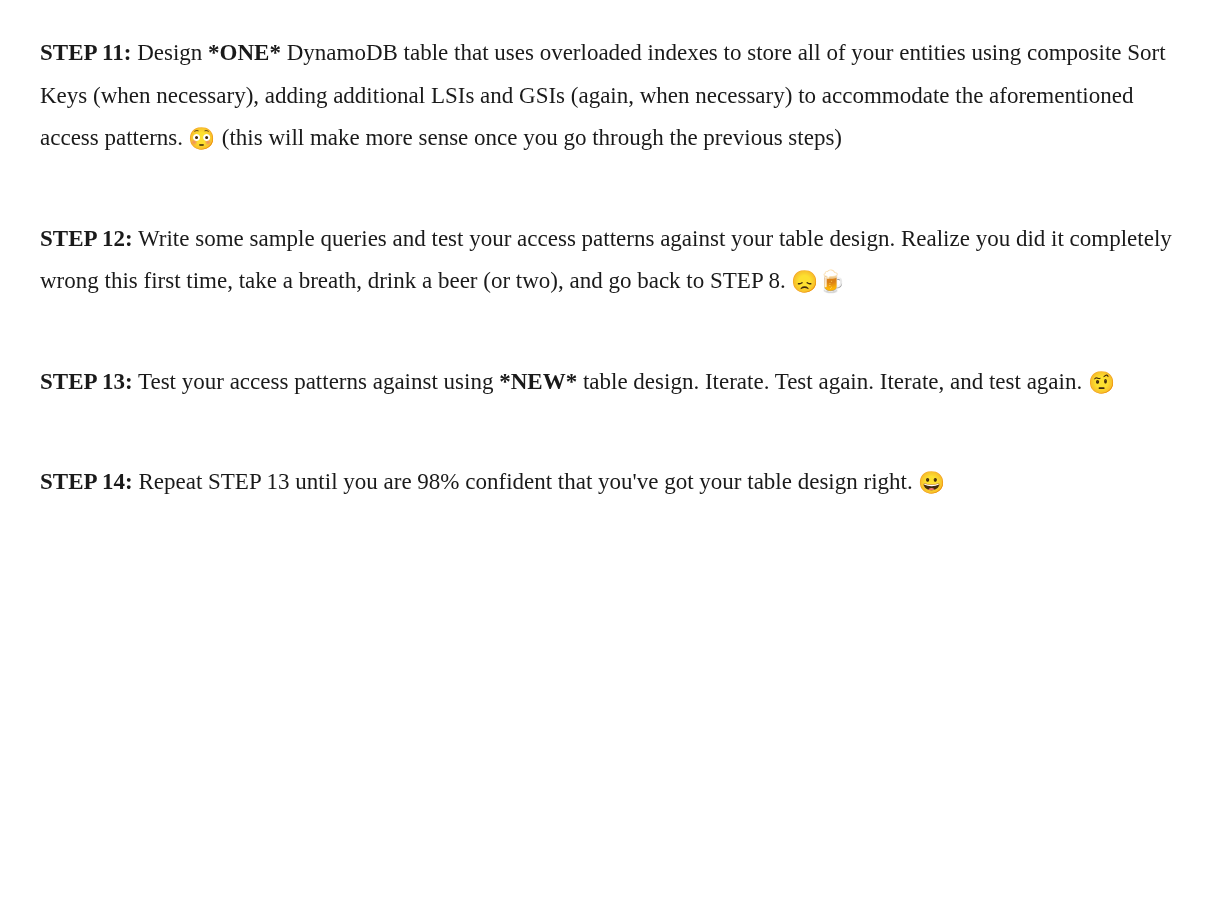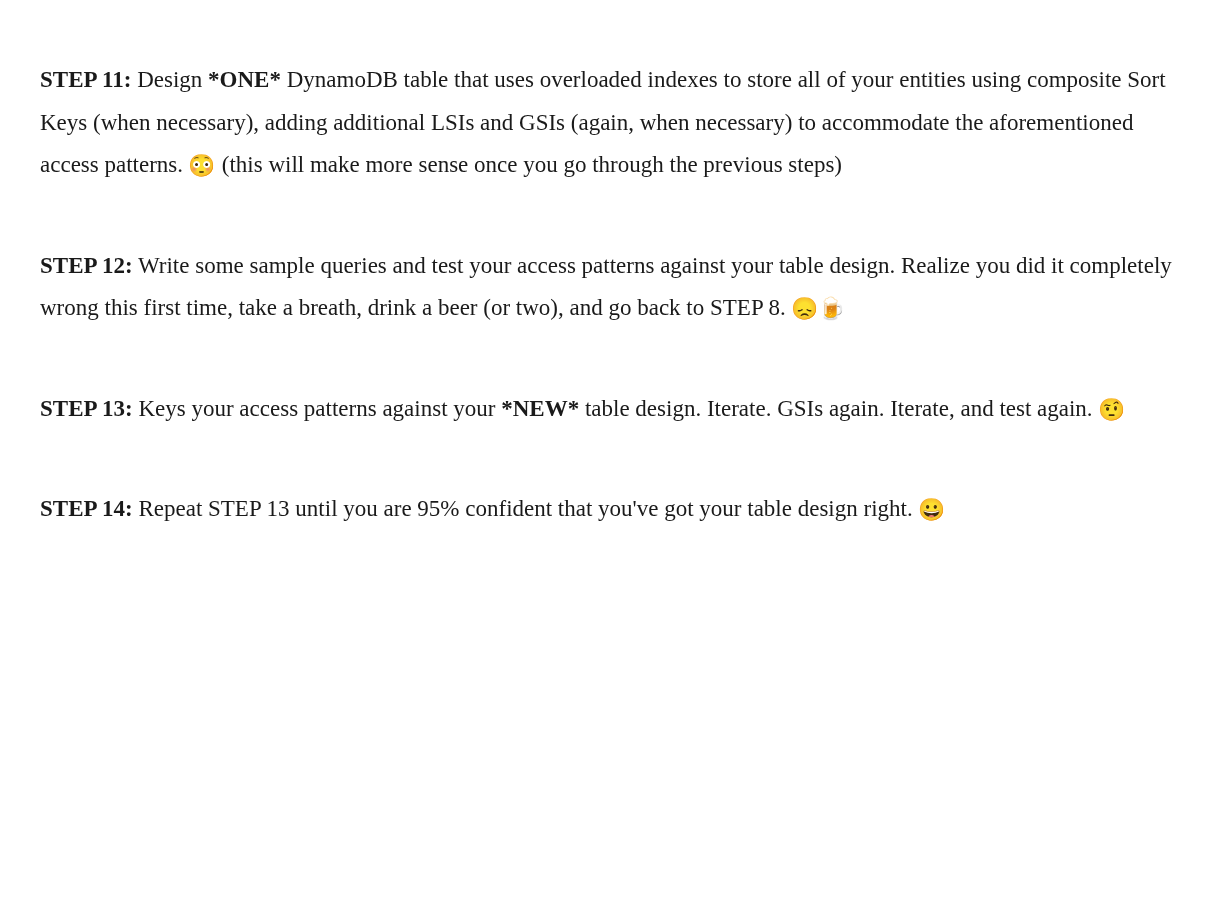--- a/index.html
+++ b/index.html
@@ -7,21 +7,20 @@
       padding: 32px 40px;
       font-family: Georgia, 'Times New Roman', serif;
       font-size: 23px;
       line-height: 1.85;
       color: #1a1a1a;
       background: #ffffff;
       max-width: 1230px;
     }
     .step {
       margin-bottom: 58px;
-      margin-top: 27px;
     }
     .step:last-child {
       margin-bottom: 0;
     }
     .bold {
       font-weight: 700;
     }
     .emoji {
       font-family: "Apple Color Emoji", "Segoe UI Emoji", "Noto Color Emoji", sans-serif;
       font-size: 0.95em;
@@ -33,18 +32,18 @@
 
 <div class="step">
   <span class="bold">STEP 11:</span><span> Design </span><span class="bold">*ONE*</span><span> DynamoDB table that uses overloaded indexes to store all of your entities using composite Sort Keys (when necessary), adding additional LSIs and GSIs (again, when necessary) to accommodate the aforementioned access patterns. </span><span class="emoji">😳</span><span> (this will make more sense once you go through the previous steps)</span>
 </div>
 
 <div class="step">
   <span class="bold">STEP 12:</span><span> Write some sample queries and test your access patterns against your table design. Realize you did it completely wrong this first time, take a breath, drink a beer (or two), and go back to STEP 8. </span><span class="emoji">😞</span><span class="emoji">🍺</span>
 </div>
 
 <div class="step">
-  <span class="bold">STEP 13:</span><span> Keys your access patterns against your </span><span class="bold">*NEW*</span><span> table design. Iterate. GSIs again. Iterate, and test again. </span><span class="emoji">🤨</span>
+  <span class="bold">STEP 13:</span><span> Test your access patterns against using </span><span class="bold">*NEW*</span><span> table design. Iterate. Test again. Iterate, and test again. </span><span class="emoji">🤨</span>
 </div>
 
 <div class="step">
-  <span class="bold">STEP 14:</span><span> Repeat STEP 13 until you are 95% confident that you've got your table design right. </span><span class="emoji">😀</span>
+  <span class="bold">STEP 14:</span><span> Repeat STEP 13 until you are 98% confident that you've got your table design right. </span><span class="emoji">😀</span>
 </div>
 
 </body></html>

